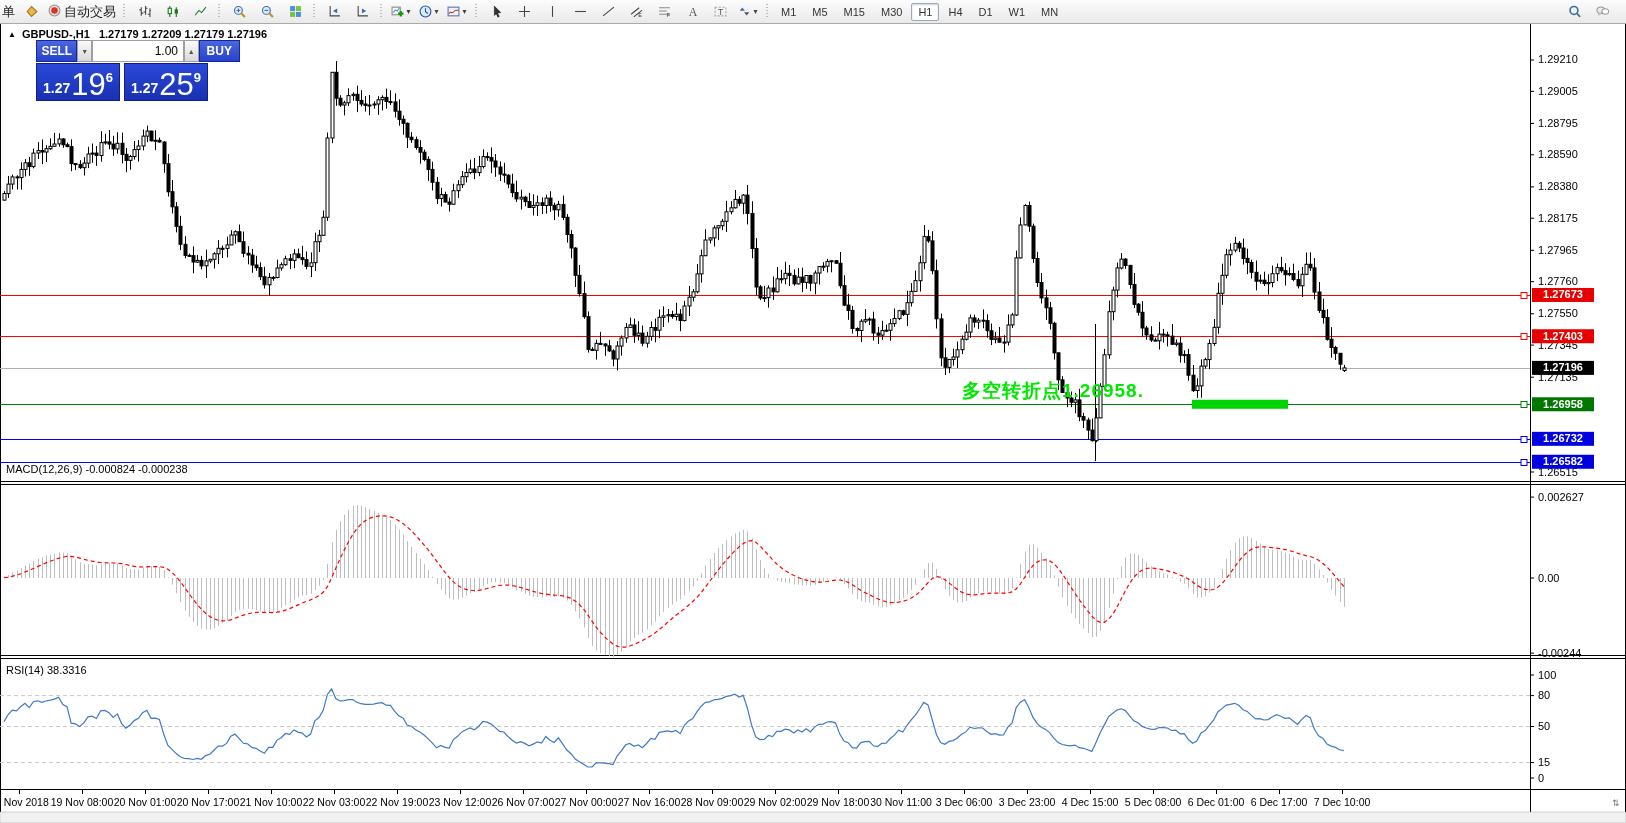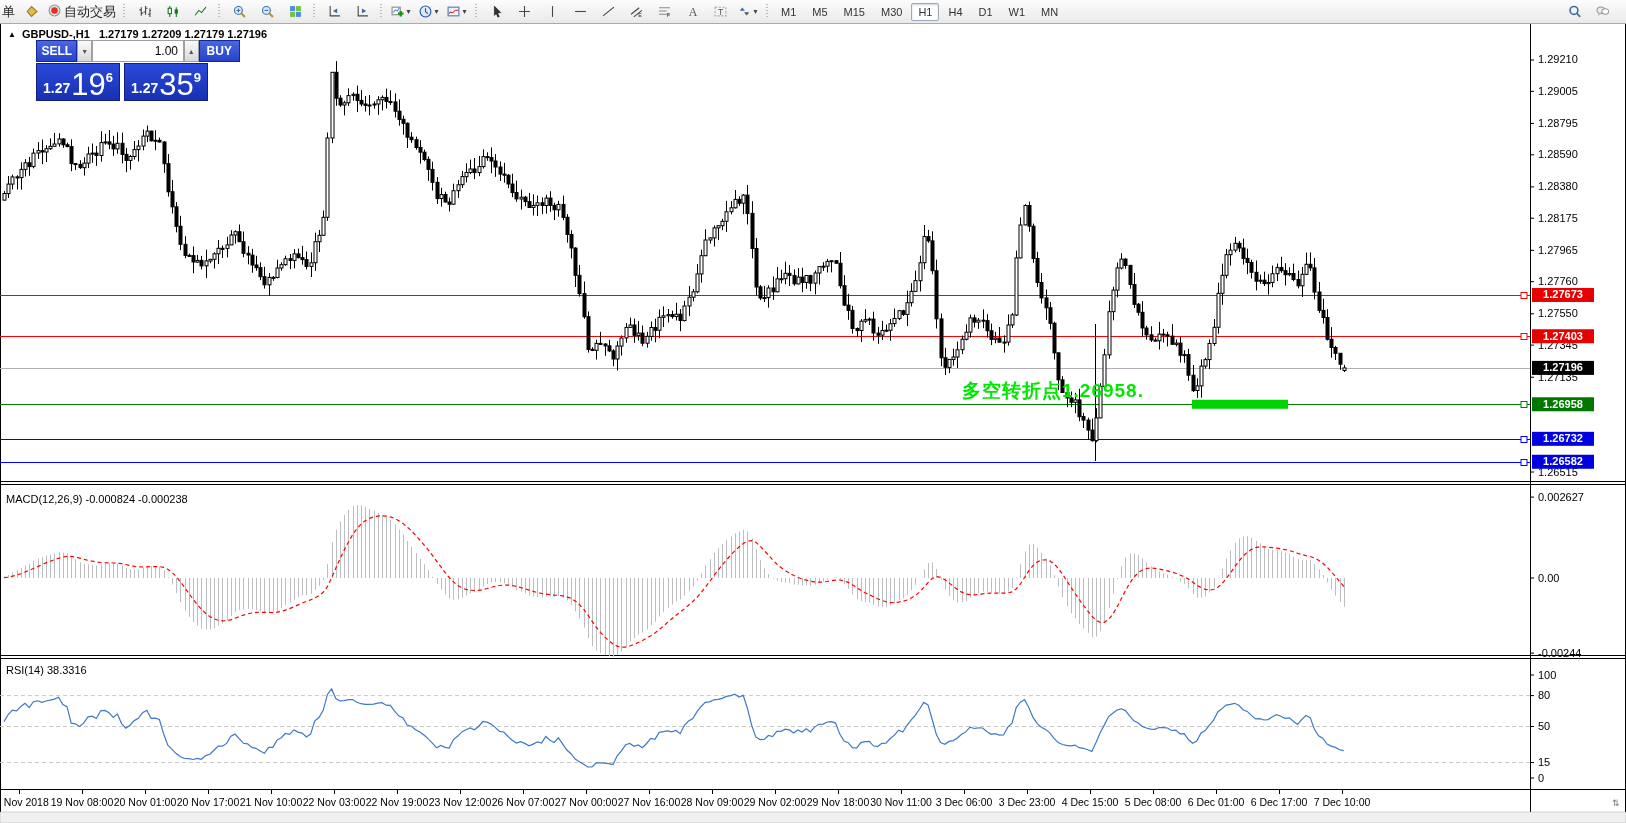--- a/index.html
+++ b/index.html
@@ -16,21 +16,21 @@
            background-image:repeating-linear-gradient(#bbb 0 1px,transparent 1px 3px);
            background-size:2px 100%;background-repeat:no-repeat;background-position:1px 0;}
   .tb-caret{font-size:8px;color:#444;margin-left:2px;}
   .tf-btn{font-size:11px;color:#333;padding:2px 6px;margin:0 1px;border:1px solid transparent;border-radius:2px;}
   .tf-active{background:#fff;border-color:#9aaabb;box-shadow:inset 0 1px 2px #c8d4e0;}
   #tb-right{margin-left:auto;display:flex;align-items:center;padding-right:10px;}
   
   #chart-svg{position:absolute;left:0;top:0;z-index:1;}
   #chart-title{position:absolute;left:8px;top:28px;z-index:3;font-size:11px;font-weight:bold;color:#000;}
   #chart-title .tri{font-size:8px;vertical-align:1px;margin-right:3px;}
-  #macd-label{position:absolute;left:6px;top:493px;z-index:3;font-size:11px;color:#000;text-align:center;}
+  #macd-label{position:absolute;left:6px;top:463px;z-index:3;font-size:11px;color:#000;text-align:center;}
   #rsi-label{position:absolute;left:6px;top:664px;z-index:3;font-size:11px;color:#000;}
   #annotation{position:absolute;left:962px;top:378px;z-index:3;font-size:19px;font-weight:bold;letter-spacing:1px;}
   
   #panel{position:absolute;left:8px;top:40px;width:204px;z-index:4;font-family:"Liberation Sans",sans-serif;padding-left:28px;}
   .p-row1{display:flex;height:22px;}
   .p-btn{width:46px;background:linear-gradient(#4a66e0,#2743cb);color:#fff;font-weight:bold;font-size:12px;
          display:flex;align-items:center;justify-content:center;border:1px solid #13279b;box-sizing:border-box;}
   .p-spin{width:16px;background:linear-gradient(#fbfbfb,#d9d9d9);border:1px solid #a0a0a0;box-sizing:border-box;
           font-size:7px;color:#555;display:flex;align-items:center;justify-content:center;}
   .p-vol{width:92px;border:1px solid #a0a0a0;box-sizing:border-box;text-align:right;font-size:12px;padding:0 5px;outline:none;}
@@ -1360,21 +1360,21 @@
     </div>
     <div class="p-row2">
       <div class="p-price">
         <span class="pp-pre">1.27</span>
         <span class="pp-big">19</span>
         <span class="pp-sup">6</span>
       </div>
       <div class="p-gap"></div>
       <div class="p-price">
         <span class="pp-pre">1.27</span>
-        <span class="pp-big">35</span>
+        <span class="pp-big">25</span>
         <span class="pp-sup">9</span>
       </div>
     </div>
   </div>
 
   <div id="macd-label">MACD(12,26,9) -0.000824 -0.000238</div>
   <div id="rsi-label">RSI(14) 38.3316</div>
   <div id="annotation" style="color: rgb(0, 232, 0);">多空转折点1.26958.</div>
 
 </div>

